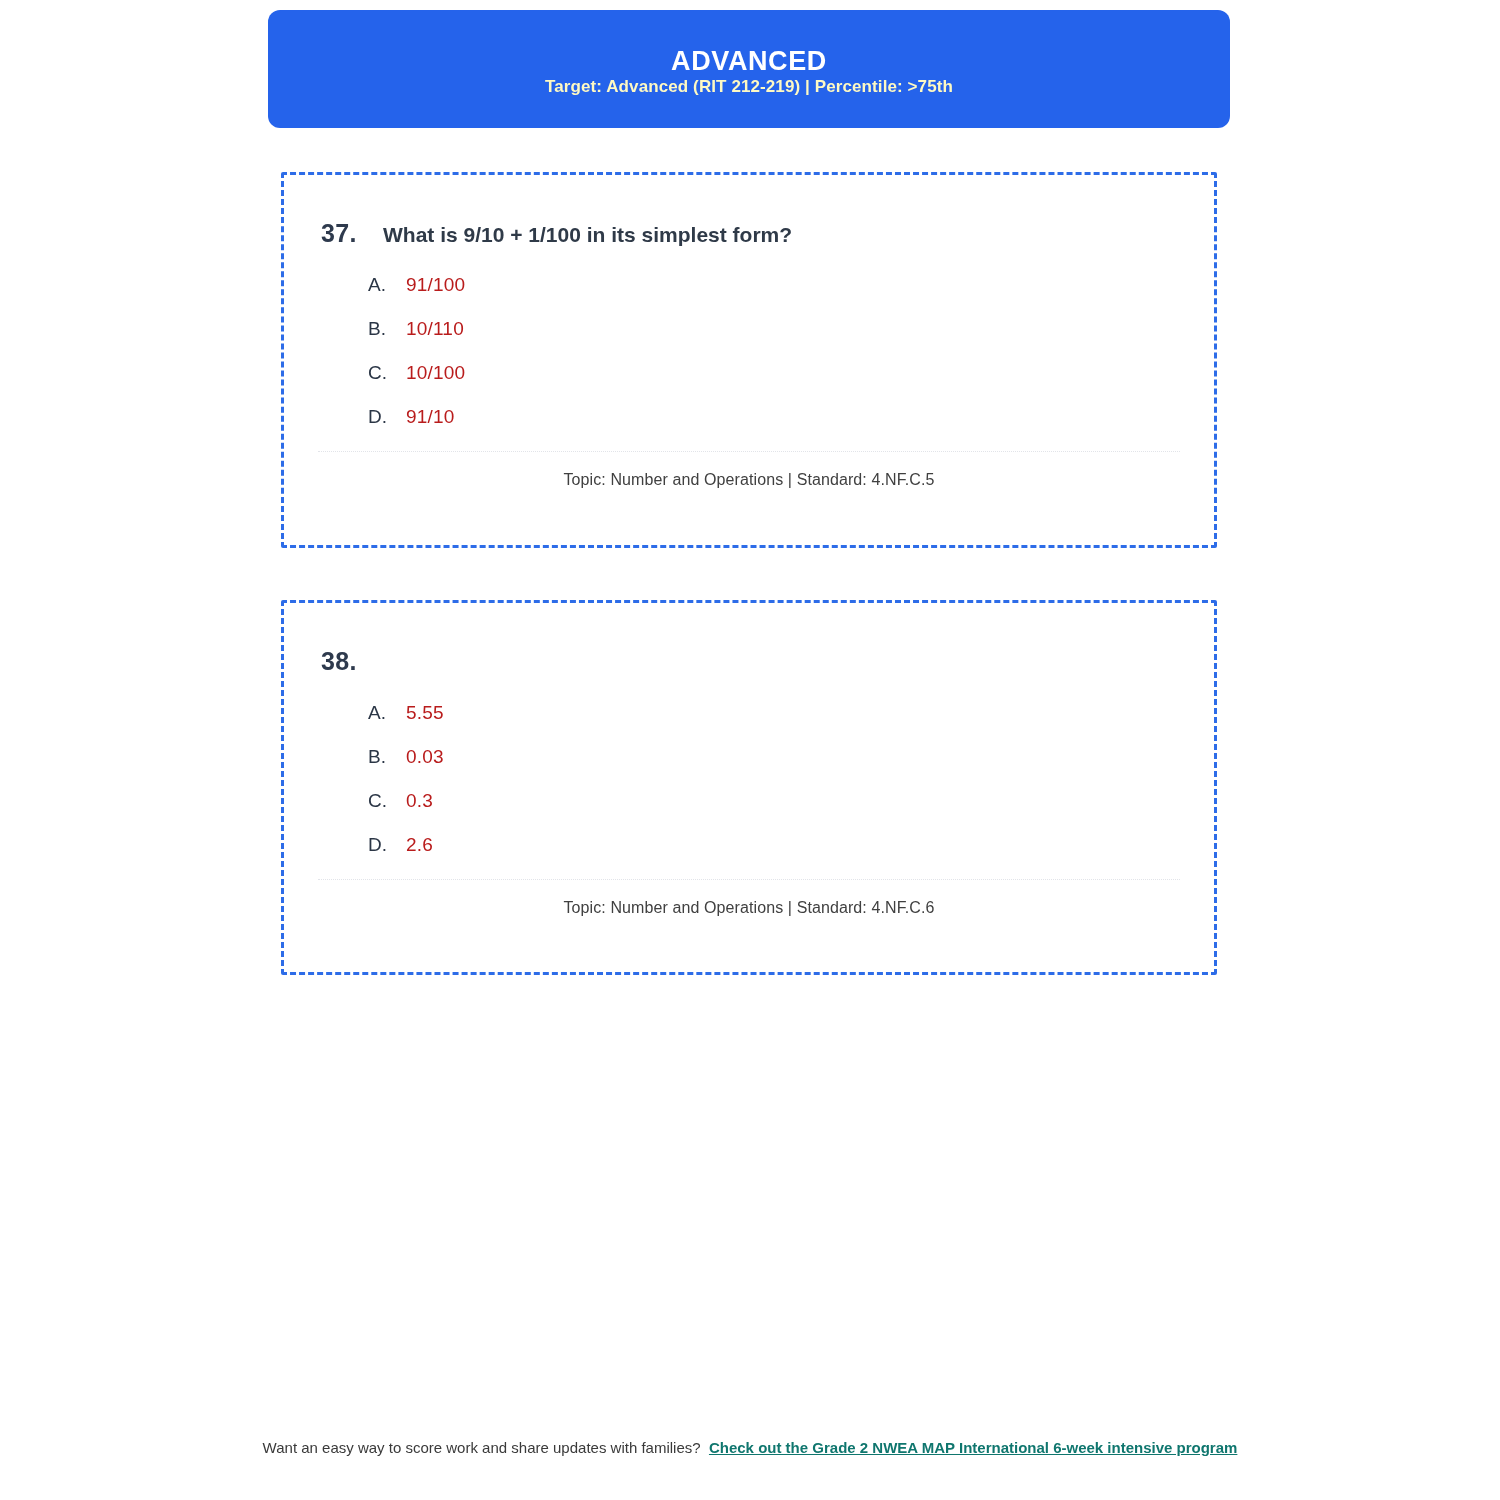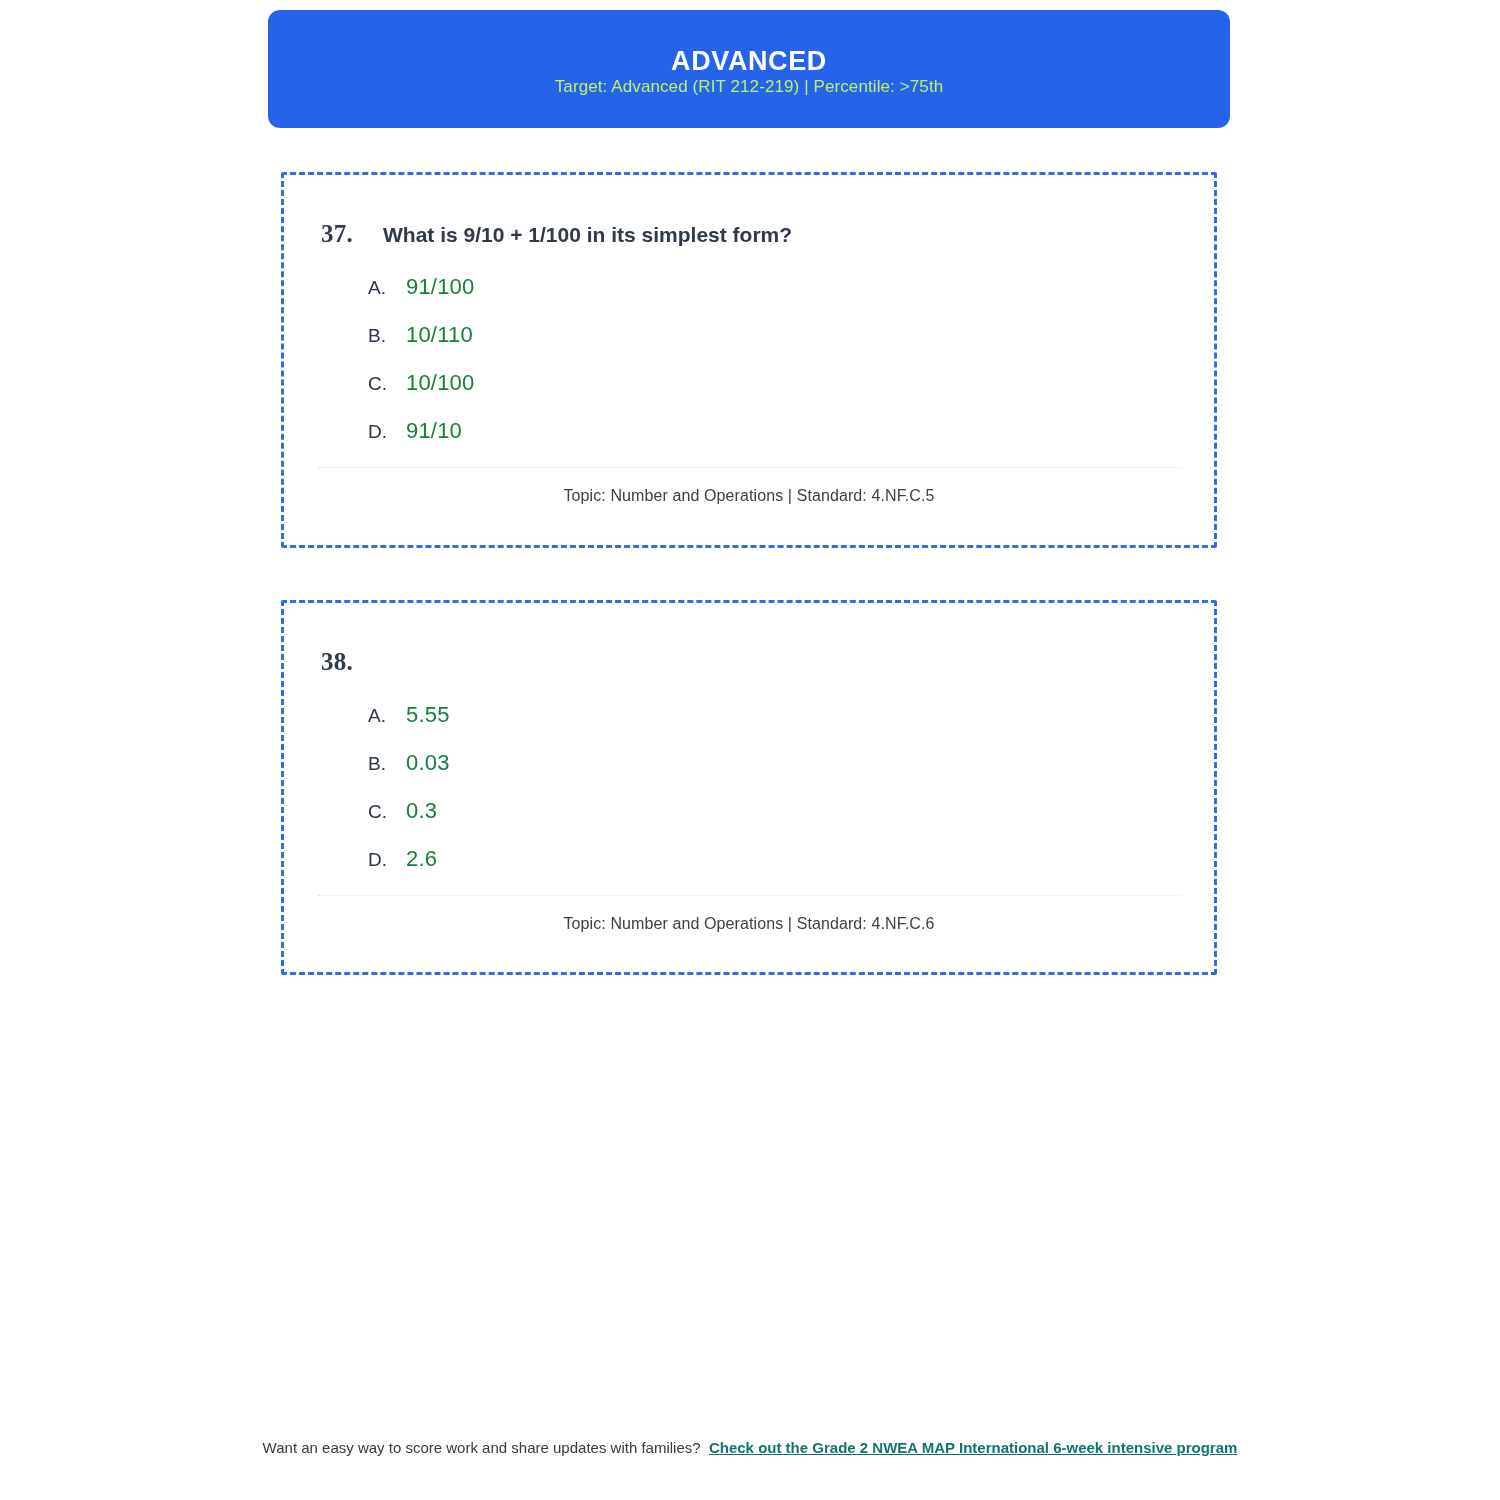--- a/index.html
+++ b/index.html
@@ -38,23 +38,23 @@
   .level-title {
     color: #ffffff;
     font-size: 27px;
     font-weight: bold;
     letter-spacing: 0.6px;
     line-height: 1.2;
     text-align: center;
   }
 
   .level-subtitle {
-    color: #bef264;
+    color: #fef9c3;
     font-size: 17px;
-    font-weight: normal;
+    font-weight: bold;
     text-align: center;
     letter-spacing: 0.1px;
   }
 
   
   .question-card {
     position: absolute;
     left: 281px;
     width: 936px;
     border: 3px dashed #2d6ce8;
@@ -73,21 +73,20 @@
     margin-left: 37px;
   }
 
   .q-number {
     font-size: 25px;
     font-weight: bold;
     color: #2e3a4d;
     min-width: 62px;
     line-height: 1.25;
     letter-spacing: 0.3px;
-    font-family: Liberation Serif, serif;
   }
 
   .q-text {
     font-size: 21px;
     color: #2f3a48;
     line-height: 1.3;
     font-weight: bold;
   }
 
   .q-options {
@@ -106,22 +105,22 @@
 
   .q-option:last-child { margin-bottom: 0; }
 
   .opt-letter {
     min-width: 38px;
     font-size: 19px;
     color: #2b3646;
   }
 
   .opt-text {
-    font-size: 22px;
-    color: #15803d;
+    font-size: 19px;
+    color: #b91c1c;
     letter-spacing: 0.2px;
   }
 
   .q-divider {
     margin: 23px 34px 0 34px;
     border-top: 1px dotted #e2e4e9;
     height: 0;
   }
 
   .q-meta {

